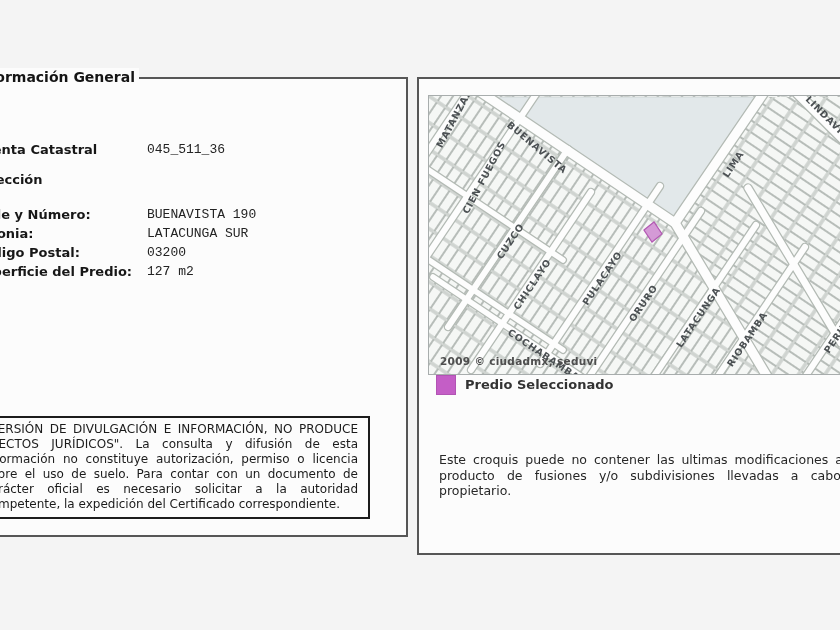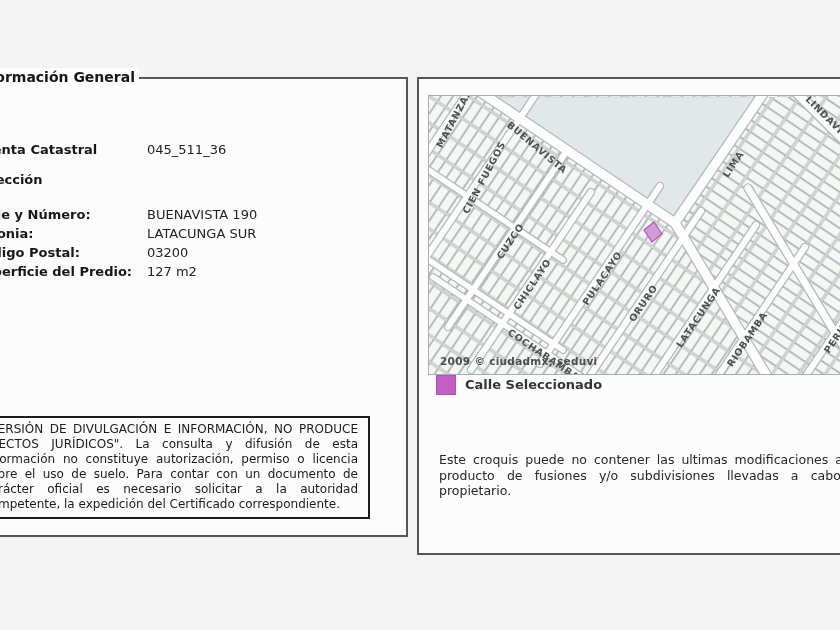--- a/index.html
+++ b/index.html
@@ -16,21 +16,21 @@
     position:absolute;top:-11px;background:#fcfcfc;padding:0 4px;
     font-size:14px;font-weight:bold;color:#151515;white-space:nowrap;line-height:18px;
   }
   
   #left-panel{left:-60px;top:77px;width:464px;height:456px;}
   #left-panel .legend{left:28px;}
   .field-label{
     position:absolute;left:32px;font-size:13px;font-weight:bold;color:#171717;white-space:nowrap;
   }
   .field-value{
-    position:absolute;left:205px;font-size:13px;color:#232323;white-space:nowrap;
+    position:absolute;left:205px;font-size:13px;color:#232323;white-space:nowrap;font-family:Liberation Mono, monospace;
   }
   #disclaimer-box{
     position:absolute;left:30px;top:337px;width:374px;
     border:2px solid #1c1c1c;background:#fcfcfc;
     padding:4px 10px 5px 10px;
     font-size:12px;line-height:15px;text-align:justify;color:#1b1b1b;
   }
   
   #right-panel{left:417px;top:77px;width:470px;height:474px;}
   #right-panel .legend{left:13px;}
@@ -158,16 +158,16 @@
           <text class="street" x="78" y="238" text-anchor="start" transform="rotate(34 78 238)">COCHABAMBA</text>
           <text class="street" x="307" y="70" text-anchor="middle" transform="rotate(-56 307 70)">LIMA</text>
           <text class="street" x="376" y="4" text-anchor="start" transform="rotate(45 376 4)">LINDAVISTA</text>
           <text class="street" x="400" y="258" text-anchor="start" transform="rotate(-56 400 258)">PERU</text>
         </g>
       <text id="map-attribution" class="attr" x="11" y="269">2009 © ciudadmx, seduvi</text>
     </svg>
   </div>
 
   <div id="legend-swatch" style="background: rgb(196, 94, 198);"></div>
-  <span id="legend-label">Calle Seleccionado</span>
+  <span id="legend-label">Predio Seleccionado</span>
 
   <div id="map-note">Este croquis puede no contener las ultimas modificaciones al predio, producto de fusiones y/o subdivisiones llevadas a cabo por el propietario.</div>
 </div>
 
 </body></html>

